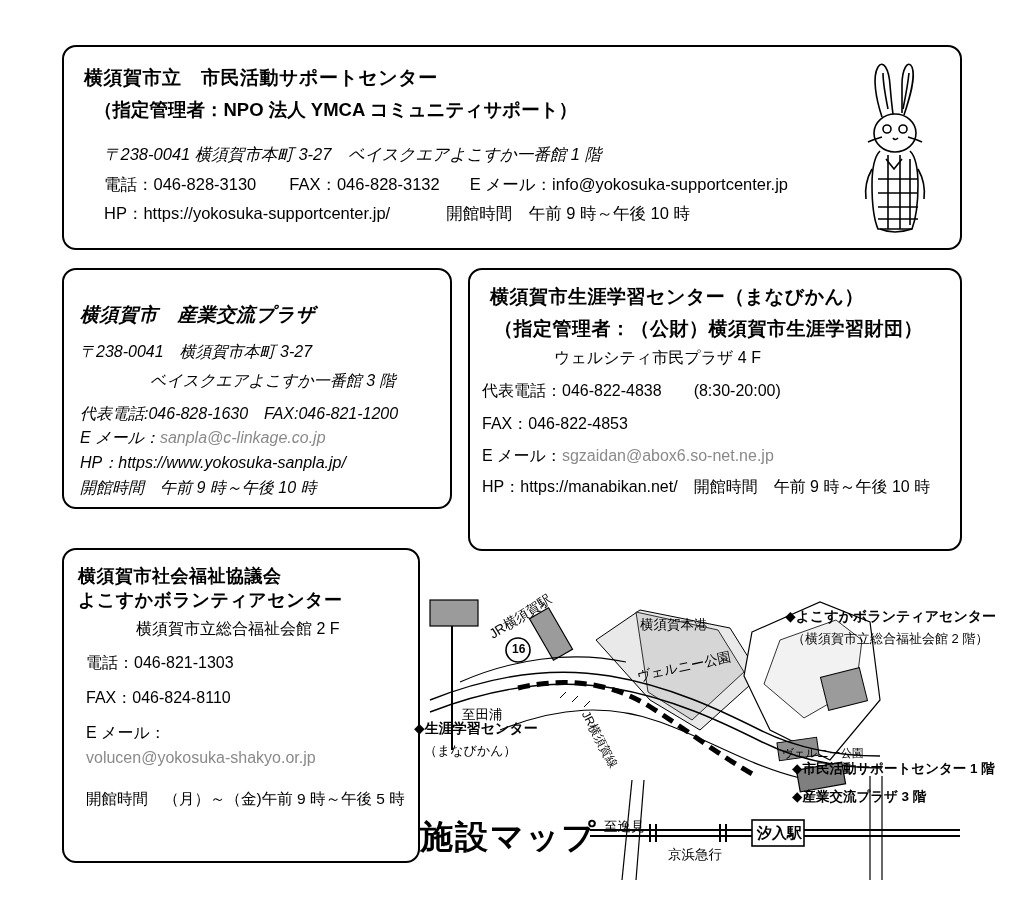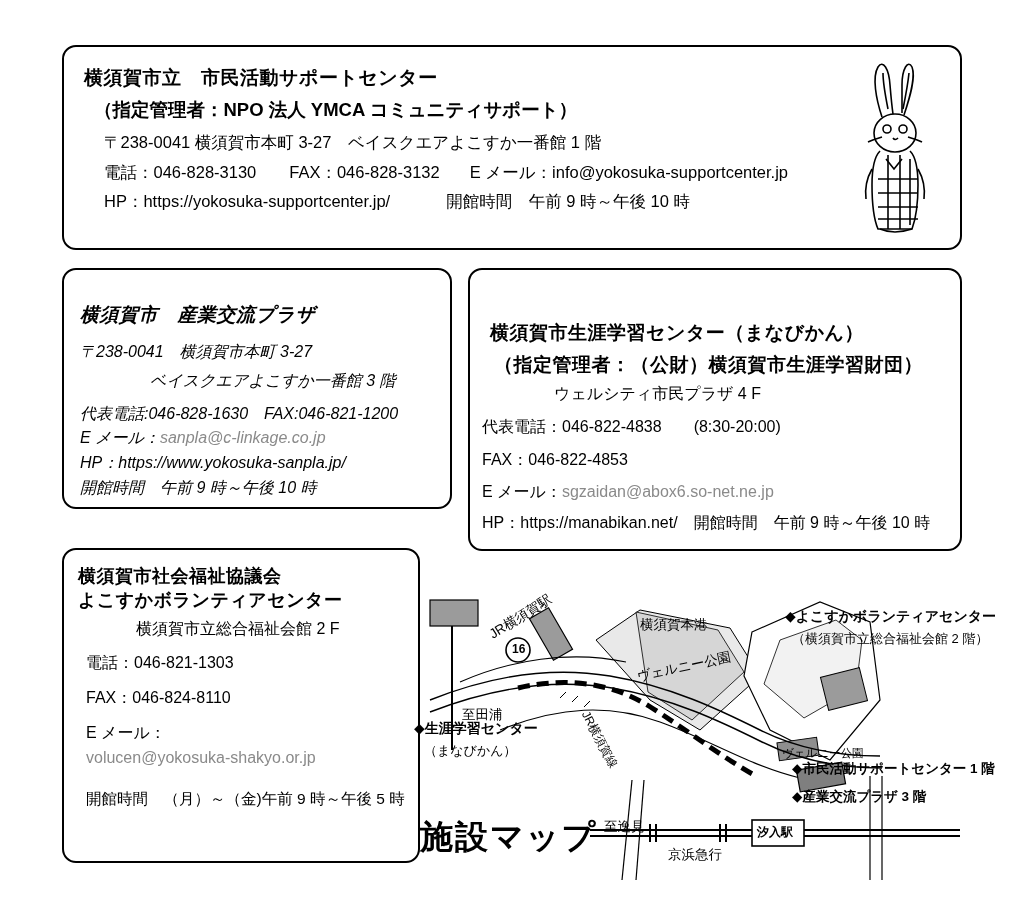--- a/index.html
+++ b/index.html
@@ -61,21 +61,21 @@
   #card-sanpla {
     left: 62px; top: 268px; width: 390px; height: 241px;
   }
   #card-sanpla .inner { padding: 32px 0 0 16px; font-style: italic; }
   #card-sanpla .ln { font-size: 16px; }
 
   
   #card-manabikan {
     left: 468px; top: 268px; width: 494px; height: 283px;
   }
-  #card-manabikan .inner { padding: 14px 1px 0 12px; margin-top: 36px; }
+  #card-manabikan .inner { padding: 14px 1px 0 12px; }
   #card-manabikan .ln { font-size: 16px; }
 
   
   #card-volunteer {
     left: 62px; top: 548px; width: 358px; height: 315px;
   }
   #card-volunteer .inner { padding: 14px 0 0 14px; }
   #card-volunteer .ln { font-size: 16px; }
   #card-volunteer .ttl { font-size: 18px; line-height: 1.35; }
 
@@ -110,21 +110,21 @@
 </style>
 </head>
 <body>
 
 <div class="page">
 
   <div class="card" id="card-support">
     <div class="inner">
       <div class="ttl">横須賀市立　市民活動サポートセンター</div>
       <div class="ttl2" style="margin-top:6px;">（指定管理者：NPO 法人 YMCA コミュニティサポート）</div>
-      <div class="ln" style="margin-top:8px;">〒238-0041 横須賀市本町 3-27　ベイスクエアよこすか一番館 1 階</div>
+      <div class="ln" style="margin-top:20px;font-style:italic;">〒238-0041 横須賀市本町 3-27　ベイスクエアよこすか一番館 1 階</div>
       <div style="display:flex; margin-top:4px;">
         <div class="ln">電話：046-828-3130　　FAX：046-828-3132</div>
         <div class="ln" style="padding-left:30px;">E メール：info@yokosuka-supportcenter.jp</div>
       </div>
       <div style="display:flex; margin-top:4px;">
         <div class="ln">HP：https://yokosuka-supportcenter.jp/</div>
         <div class="ln" style="padding-left:56px;">開館時間　午前 9 時～午後 10 時</div>
       </div>
     </div>
 
@@ -245,21 +245,21 @@
 
     
     <div class="map-lbl b" style="left:112px; top:62px; font-size:12px;">16</div>
     <div class="map-lbl rot" style="left:86px; top:48px;">JR横須賀駅</div>
     <div class="map-lbl" style="left:62px; top:98px;margin-top:28px;">至田浦</div>
     <div class="map-lbl" style="left:240px; top:36px;">横須賀本港</div>
     <div class="map-lbl" style="left:236px; top:78px; transform:rotate(-12deg);">ヴェルニー公園</div>
     <div class="map-lbl rot2" style="left:192px; top:128px; font-size:12px;">JR横須賀線</div>
     <div class="map-lbl sm" style="left:382px; top:166px;">ヴェルニー公園</div>
     <div class="map-lbl" style="left:204px; top:238px;">至逸見</div>
-    <div class="map-lbl b" style="left:357px; top:244px; font-size:12px;">汐入駅</div>
+    <div class="map-lbl b" style="left:357px; top:244px; font-size:15px;">汐入駅</div>
     <div class="map-lbl" style="left:268px; top:266px;">京浜急行</div>
 
     <div class="map-lbl b" style="left:385px; top:28px; font-size:14px;">◆よこすかボランティアセンター</div>
     <div class="map-lbl" style="left:392px; top:50px; font-size:13px;">（横須賀市立総合福祉会館 2 階）</div>
     <div class="map-lbl b" style="left:14px; top:140px; font-size:14px;">◆生涯学習センター</div>
     <div class="map-lbl" style="left:24px; top:162px; font-size:13px;">（まなびかん）</div>
     <div class="map-lbl b" style="left:392px; top:180px; font-size:13.5px;">◆市民活動サポートセンター 1 階</div>
     <div class="map-lbl b" style="left:392px; top:208px; font-size:13.5px;text-align:center;">◆産業交流プラザ 3 階</div>
   </div>
 

